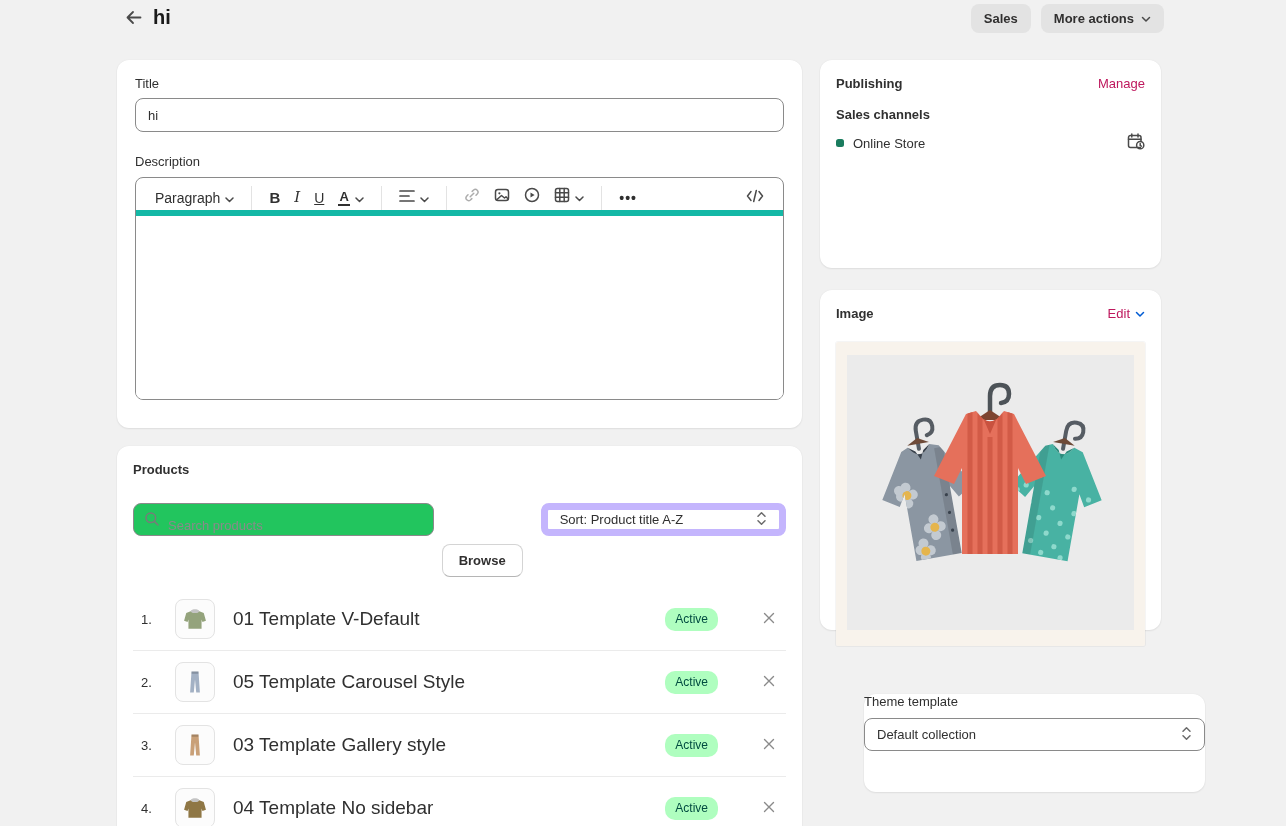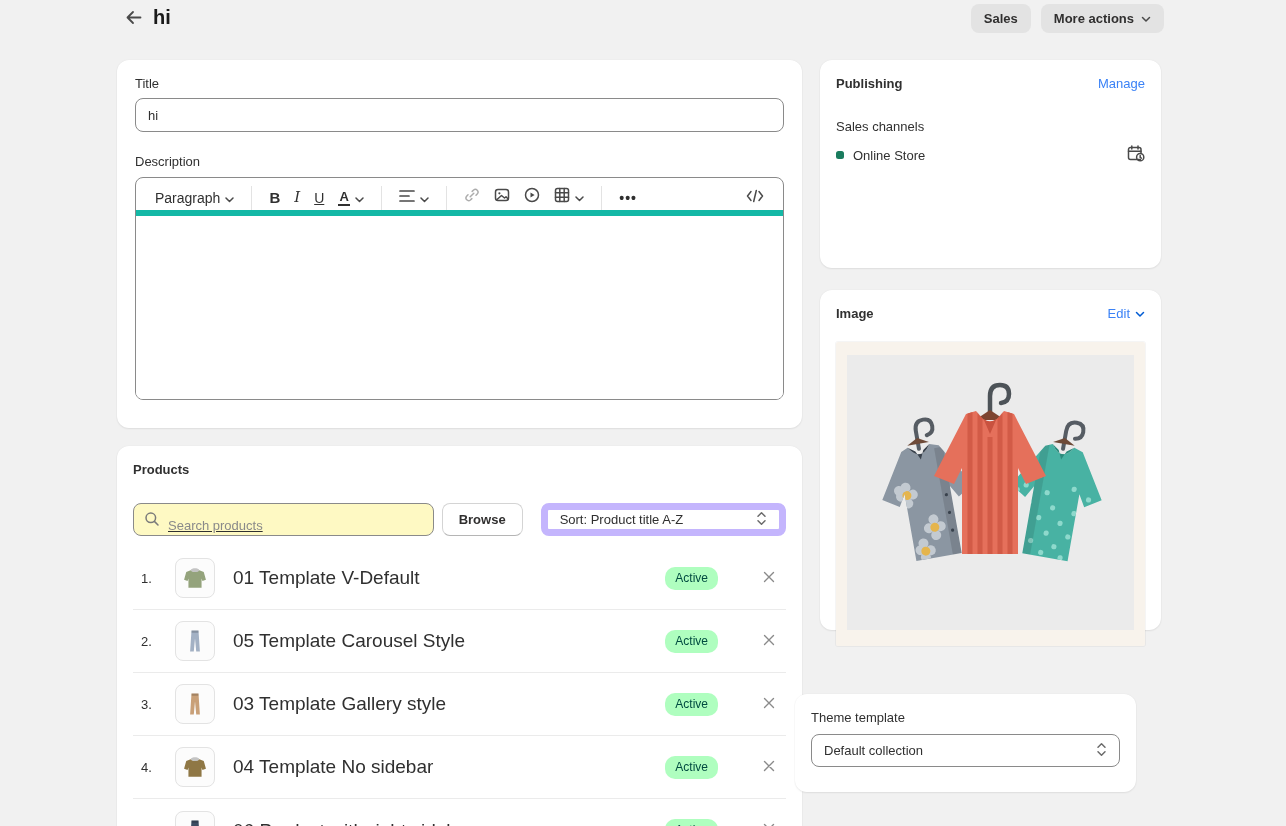--- a/index.html
+++ b/index.html
@@ -33,53 +33,53 @@
   .tb-color .bar { width:12px; height:2.5px; background:#303030; margin-top:1px; }
   .tb-sep { width:1px; height:24px; background:#e3e3e3; margin:0 8px; }
   .tb-dots { font-size:14px; letter-spacing:1px; font-weight:700; }
   .tb-right { margin-left:auto; }
   .editor-body { height:184px; background:#fff; cursor:text; }
 
   
   #card-products { left:117px; top:446px; width:685px; height:470px; padding:16px 16px 0 16px; }
   .prod-controls { display:flex; margin-top:26px; gap:8px; }
   .search-wrap { position:relative; width:303px; }
-  .search-input { width:100%; height:33px; border:1px solid #8a8a8a; border-radius:8px; padding:12px 12px 0 34px; font-size:13px; font-family:inherit; color:#303030; background:#fef9c3;text-decoration:underline; }
+  .search-input { width:100%; height:33px; border:1px solid #8a8a8a; border-radius:8px; padding:12px 12px 0 34px; font-size:13px; font-family:inherit; color:#303030; background:#22c55e; }
   .search-input::placeholder { color:#8a8a8a; }
   .search-icon { position:absolute; left:11px; top:8px; }
-  .browse-btn { height:33px; padding:0 16px; background:#fff; border:1px solid #d4d4d4; border-bottom-color:#b5b5b5; border-radius:8px; font-size:13px; font-weight:600; font-family:inherit; color:#302f2f; cursor:pointer; margin-left:0; }
+  .browse-btn { height:33px; padding:0 16px; background:#fff; border:1px solid #d4d4d4; border-bottom-color:#b5b5b5; border-radius:8px; font-size:13px; font-weight:600; font-family:inherit; color:#302f2f; cursor:pointer; margin-left:0;margin-top:41px; }
   .sort-select { margin-left:10px; height:33px; width:247px; background:#fff; border:7px solid #c4b5fd; border-radius:8px; display:flex; align-items:center; padding:0 12px; font-size:13px; color:#303030; cursor:pointer; }
   .sort-select .updown { margin-left:auto; }
   .product-list { margin-top:11px; }
   .product-row { height:63px; display:flex; align-items:center; border-bottom:1px solid #ebebeb; padding:0 8px; }
   .product-row:last-child { border-bottom:none; }
   .row-index { width:24px; font-size:13px; color:#303030; }
   .thumb { width:40px; height:40px; border:1px solid #e3e3e3; border-radius:8px; background:#fcfcfc; margin-left:10px; display:flex; align-items:center; justify-content:center; overflow:hidden; }
   .thumb svg { width:28px; height:28px; }
   .prod-name { margin-left:18px; font-size:19px; color:#303030; flex:1; }
   .badge { background:#affebf; color:#014b40; font-size:12px; line-height:1; padding:5px 10px 6px; border-radius:10px; margin-right:42px; }
   .row-x { border:none; background:transparent; cursor:pointer; width:18px; height:18px; display:flex; align-items:center; justify-content:center; padding:0; }
 
   
   #card-publishing { left:820px; top:60px; width:341px; height:208px; padding:16px; }
   .card-head-row { display:flex; align-items:center; justify-content:space-between; }
-  .blue-link { color:#3b82f6; font-size:13px; font-weight:500; text-decoration:none; cursor:pointer; display:flex; align-items:center; gap:5px; }
-  .subhead { margin-top:28px; font-size:13px; font-weight:400; }
+  .blue-link { color:#be185d; font-size:13px; font-weight:500; text-decoration:none; cursor:pointer; display:flex; align-items:center; gap:5px; }
+  .subhead { margin-top:16px; font-size:13px; font-weight:700; }
   .channel-row { margin-top:11px; display:flex; align-items:center; }
   .channel-dot { width:8px; height:8px; border-radius:2.5px; background:#1a7c5e; }
   .channel-name { margin-left:9px; font-size:13px; }
   .channel-icon-btn { margin-left:auto; border:none; background:transparent; cursor:pointer; padding:0; display:flex; }
   .info-banner { position:relative; margin-top:15px; background:#eaf2fb; border-radius:10px; padding:11px 36px 11px 12px; font-size:13px; line-height:20px; color:#1f3a56; }
   .info-banner a { color:#1f3a56; display:inline-block; }
   .banner-x { position:absolute; right:10px; top:9px; border:none; background:transparent; cursor:pointer; padding:2px; display:flex; }
 
   #card-image { left:820px; top:290px; width:341px; height:340px; padding:16px; }
   .image-frame { margin-top:21px; width:309px; height:304px; border-radius:2px; overflow:hidden; box-shadow:0 0 0 1px rgba(0,0,0,.04); }
 
-  #card-theme { left:795px; top:694px; width:341px; height:98px; padding:16px; }
+  #card-theme { left:864px; top:694px; width:341px; height:98px; }
   .theme-select { margin-top:9px; height:33px; background:#fff; border:1px solid #8a8a8a; border-radius:8px; display:flex; align-items:center; padding:0 12px; font-size:13px; color:#303030; cursor:pointer; }
   .theme-select .updown { margin-left:auto; }
 
   .icon-stroke { stroke:#4a4a4a; stroke-width:1.5; fill:none; stroke-linecap:round; stroke-linejoin:round; }
 </style>
 </head>
 <body>
 
 <div class="page">
 

